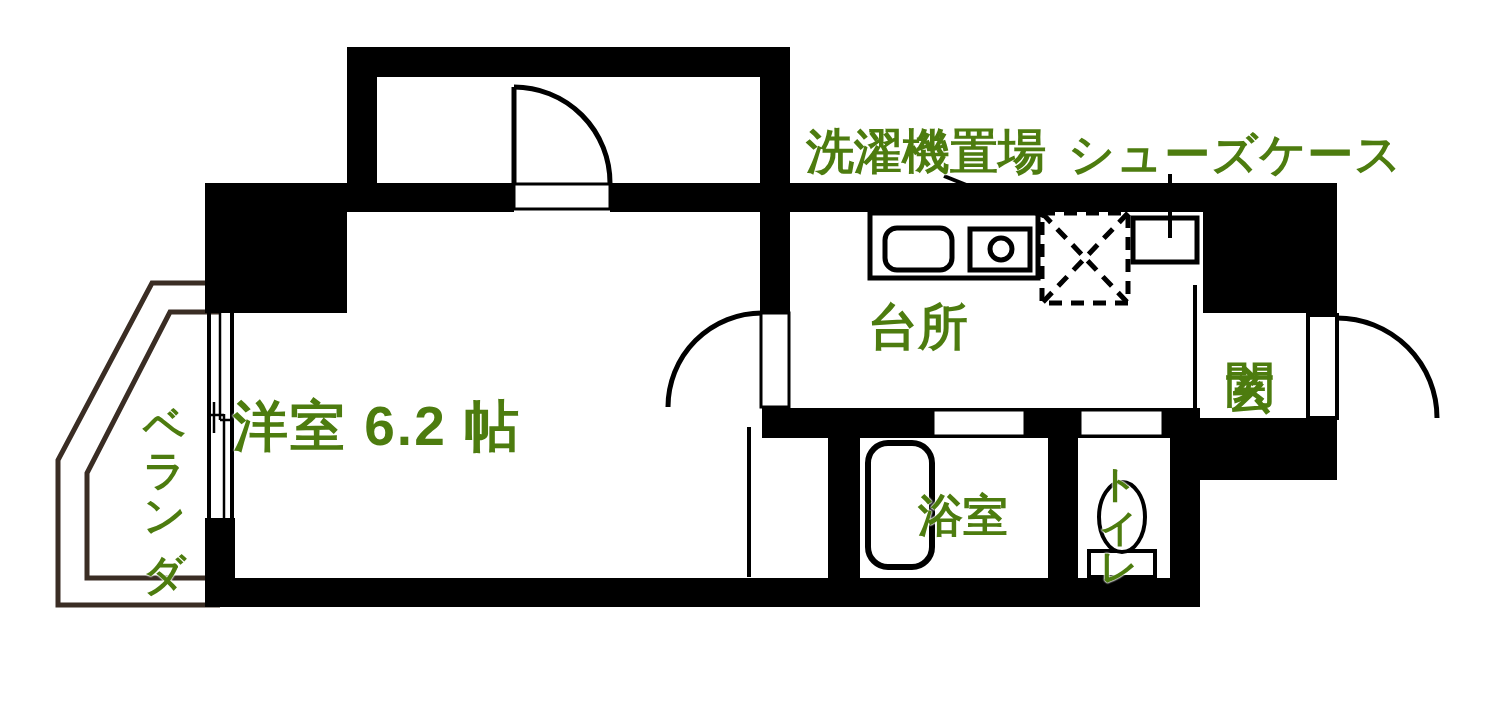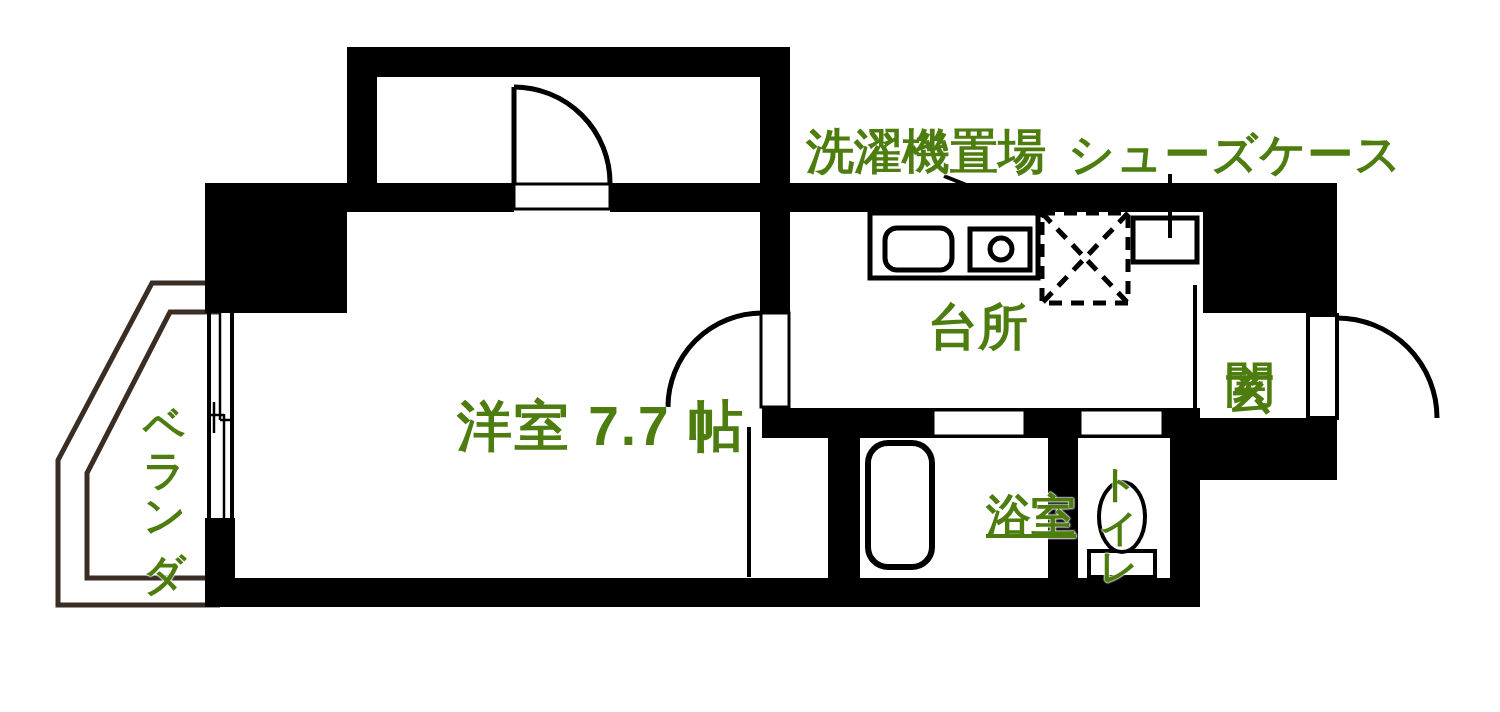--- a/index.html
+++ b/index.html
@@ -1,21 +1,21 @@
 <!DOCTYPE html>
 <html><head>
 <meta charset="utf-8">
 <style>
   html,body{margin:0;padding:0;background:#ffffff;}
   #plan{position:relative;width:1500px;height:712px;background:#ffffff;overflow:hidden;
         font-family:"Liberation Sans", sans-serif;}
   #plan svg{position:absolute;left:0;top:0;}
   .lbl{position:absolute;color:#4d7c0f;font-weight:bold;white-space:nowrap;
        text-shadow:0 0 2px #fff,0 0 2px #fff,0 0 2px #fff;}
-  .lbl.center{text-align:right;}
+  .lbl.center{text-align:left;}
   .v{writing-mode:vertical-rl;text-orientation:upright;line-height:1.0;}
 </style>
 </head>
 <body>
 
 <div id="plan">
 
   <svg width="1500" height="712" viewBox="0 0 1500 712">
 
     <g stroke="#3a2d24" stroke-width="5" fill="none">
@@ -99,26 +99,26 @@
 
     <g>
       <rect x="1089" y="551" width="66" height="26" fill="#ffffff" stroke="#000000" stroke-width="4"></rect>
       <ellipse cx="1122" cy="517" rx="23" ry="35" fill="#ffffff" stroke="#000000" stroke-width="4"></ellipse>
     </g>
 
     <line x1="749" y1="427" x2="749" y2="577" stroke="#000000" stroke-width="4"></line>
     <line x1="1195" y1="285" x2="1195" y2="408" stroke="#000000" stroke-width="4"></line>
   </svg>
 
-  <div class="lbl center" style="left:233px;top:390px;width:512px;font-size:55px;letter-spacing:2px;">洋室 7.7 帖</div>
+  <div class="lbl center" style="left:233px;top:390px;width:512px;font-size:55px;letter-spacing:2px;">洋室 6.2 帖</div>
 
 
   <div class="lbl center" style="left:868px;top:294px;width:160px;font-size:50px;">台所</div>
 
-  <div class="lbl center" style="left:918px;top:486px;width:158px;font-size:45px;text-decoration:underline;">浴室</div>
+  <div class="lbl center" style="left:918px;top:486px;width:158px;font-size:45px;">浴室</div>
 
   <div class="lbl v" style="left:1100px;top:441px;font-size:38px;">トイレ</div>
 
   <div class="lbl v" style="left:1226px;top:324px;font-size:48px;">玄関</div>
 
   <div class="lbl v" style="left:142px;top:377px;font-size:42px;line-height:1.06;">ベランダ</div>
 
   <div class="lbl" style="left:806px;top:120px;font-size:48px;">洗濯機置場</div>
 
   <div class="lbl" style="left:1068px;top:124px;font-size:46px;letter-spacing:1px;">シューズケース</div>

